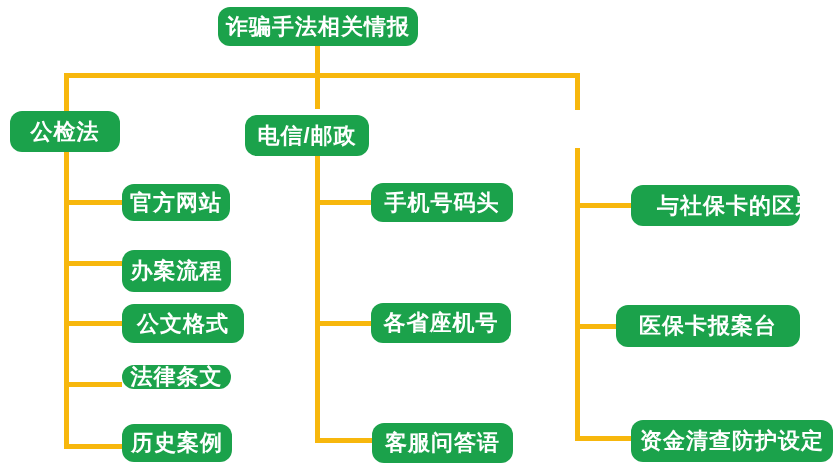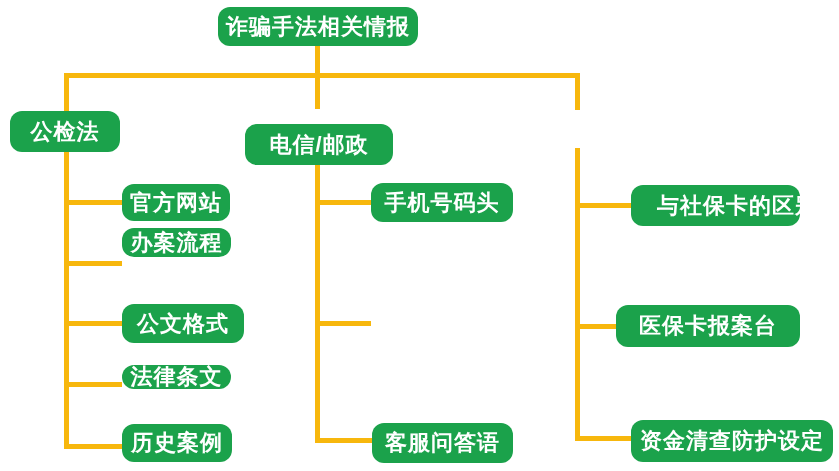--- a/index.html
+++ b/index.html
@@ -60,28 +60,29 @@
   <div class="line" style="left:317px; top:438px; width:55px;  height:5px;"></div>
 
   <div class="line" style="left:575px; top:148px; width:5px;   height:293px;"></div>
   <div class="line" style="left:577px; top:203px; width:54px;  height:5px;"></div>
   <div class="line" style="left:577px; top:324px; width:51px;  height:5px;"></div>
   <div class="line" style="left:577px; top:436px; width:54px;  height:5px;"></div>
 
   <div class="node" style="left:218px; top:7px; width:200px; height:39px;">诈骗手法相关情报</div>
 
   <div class="node" style="left:10px; top:111px; width:110px; height:41px;">公检法</div>
-  <div class="node" style="left:245px; top:124px; width:148px; height:41px;">电信/邮政</div>
+  <div class="node" style="left:245px; top:115px; width:124px; height:41px;">电信/邮政</div>
 
   <div class="node" style="left:122px; top:184px; width:108px; height:37px;">官方网站</div>
-  <div class="node" style="left:122px; top:228px; width:109px; height:29px;">办案流程</div>
+  <div class="node" style="left:122px; top:250px; width:109px; height:42px;">办案流程</div>
   <div class="node" style="left:122px; top:304px; width:122px; height:39px;">公文格式</div>
   <div class="node" style="left:122px; top:365px; width:109px; height:24px;">法律条文</div>
   <div class="node" style="left:122px; top:424px; width:110px; height:38px;">历史案例</div>
 
   <div class="node" style="left:371px; top:183px; width:142px; height:39px;">手机号码头</div>
+  <div class="node" style="left:371px; top:303px; width:140px; height:40px;">各省座机号</div>
   <div class="node" style="left:372px; top:423px; width:141px; height:40px;">客服问答语</div>
 
   <div class="node" style="left:631px; top:185px; width:169px; height:41px;padding-left:44px;">与社保卡的区别</div>
   <div class="node" style="left:616px; top:305px; width:184px; height:42px;">医保卡报案台</div>
   <div class="node" style="left:631px; top:420px; width:202px; height:42px;">资金清查防护设定</div>
 
 </div>
 
 </body></html>

